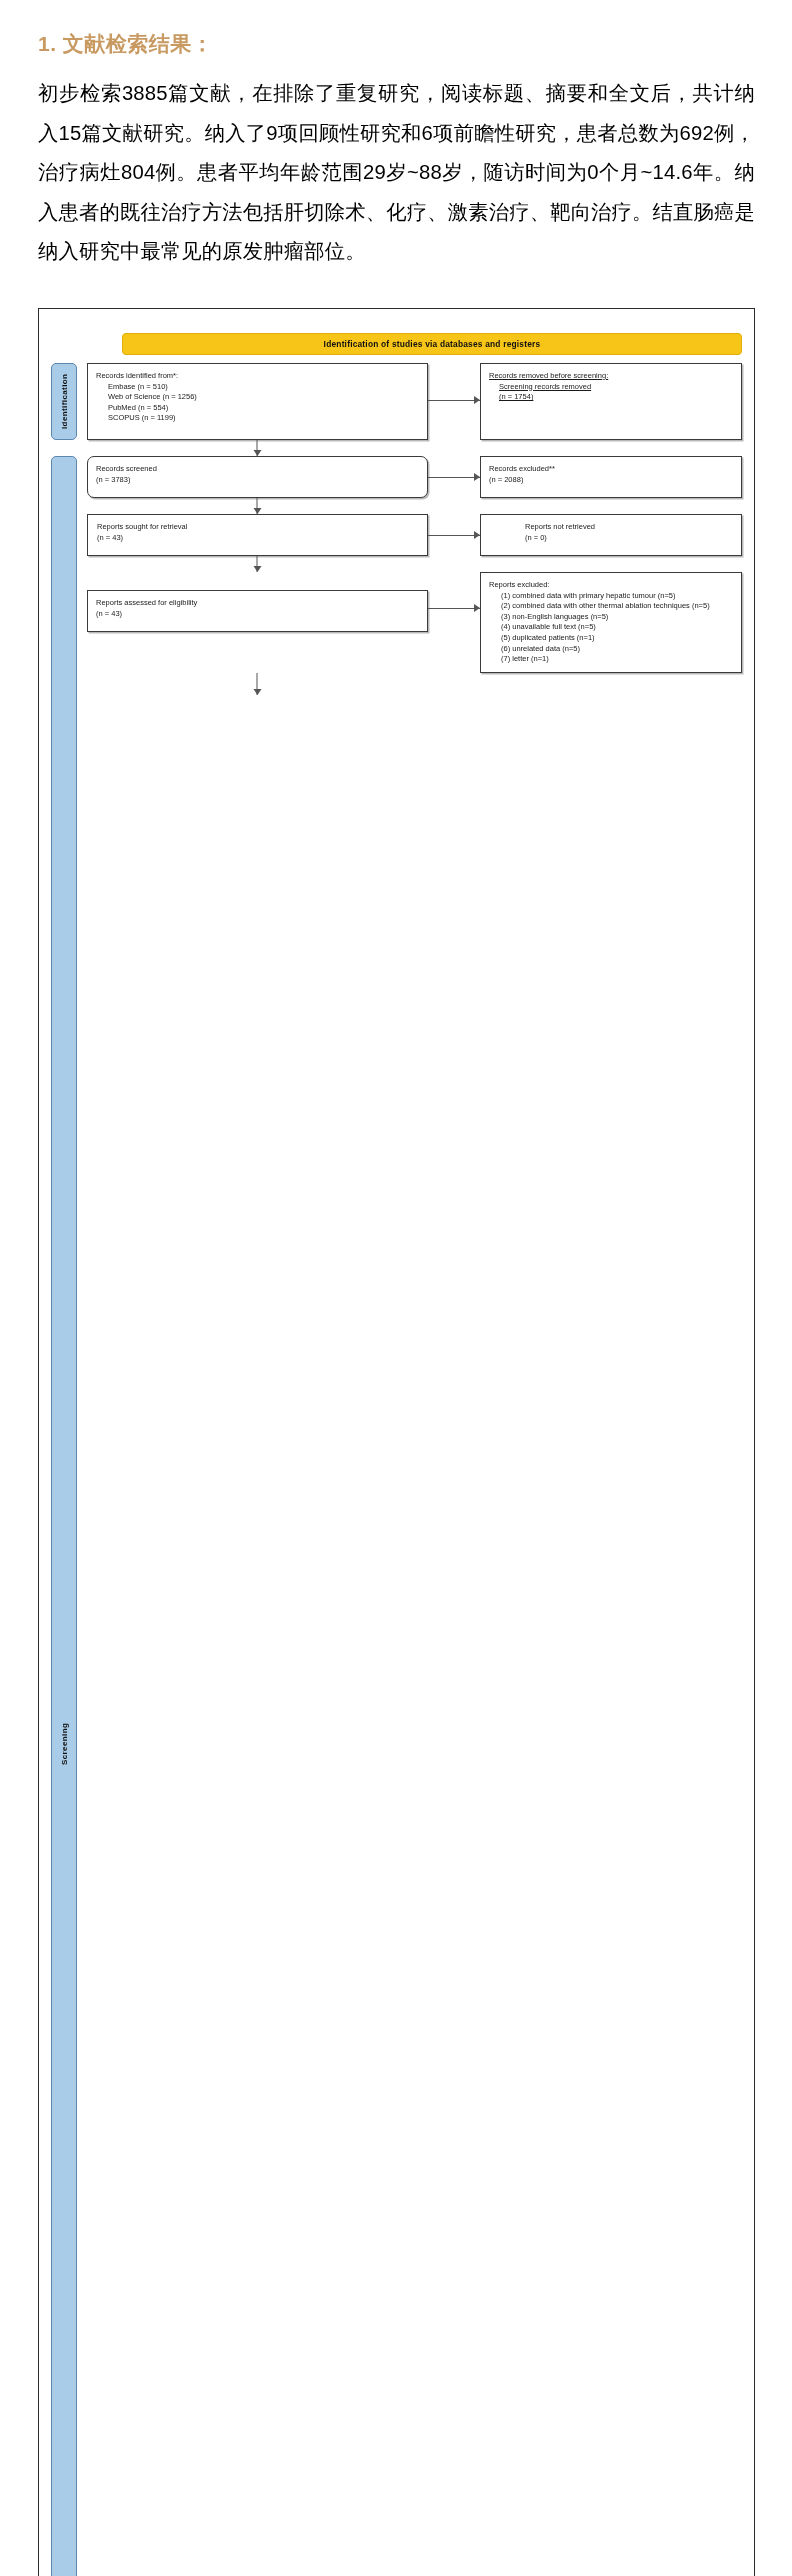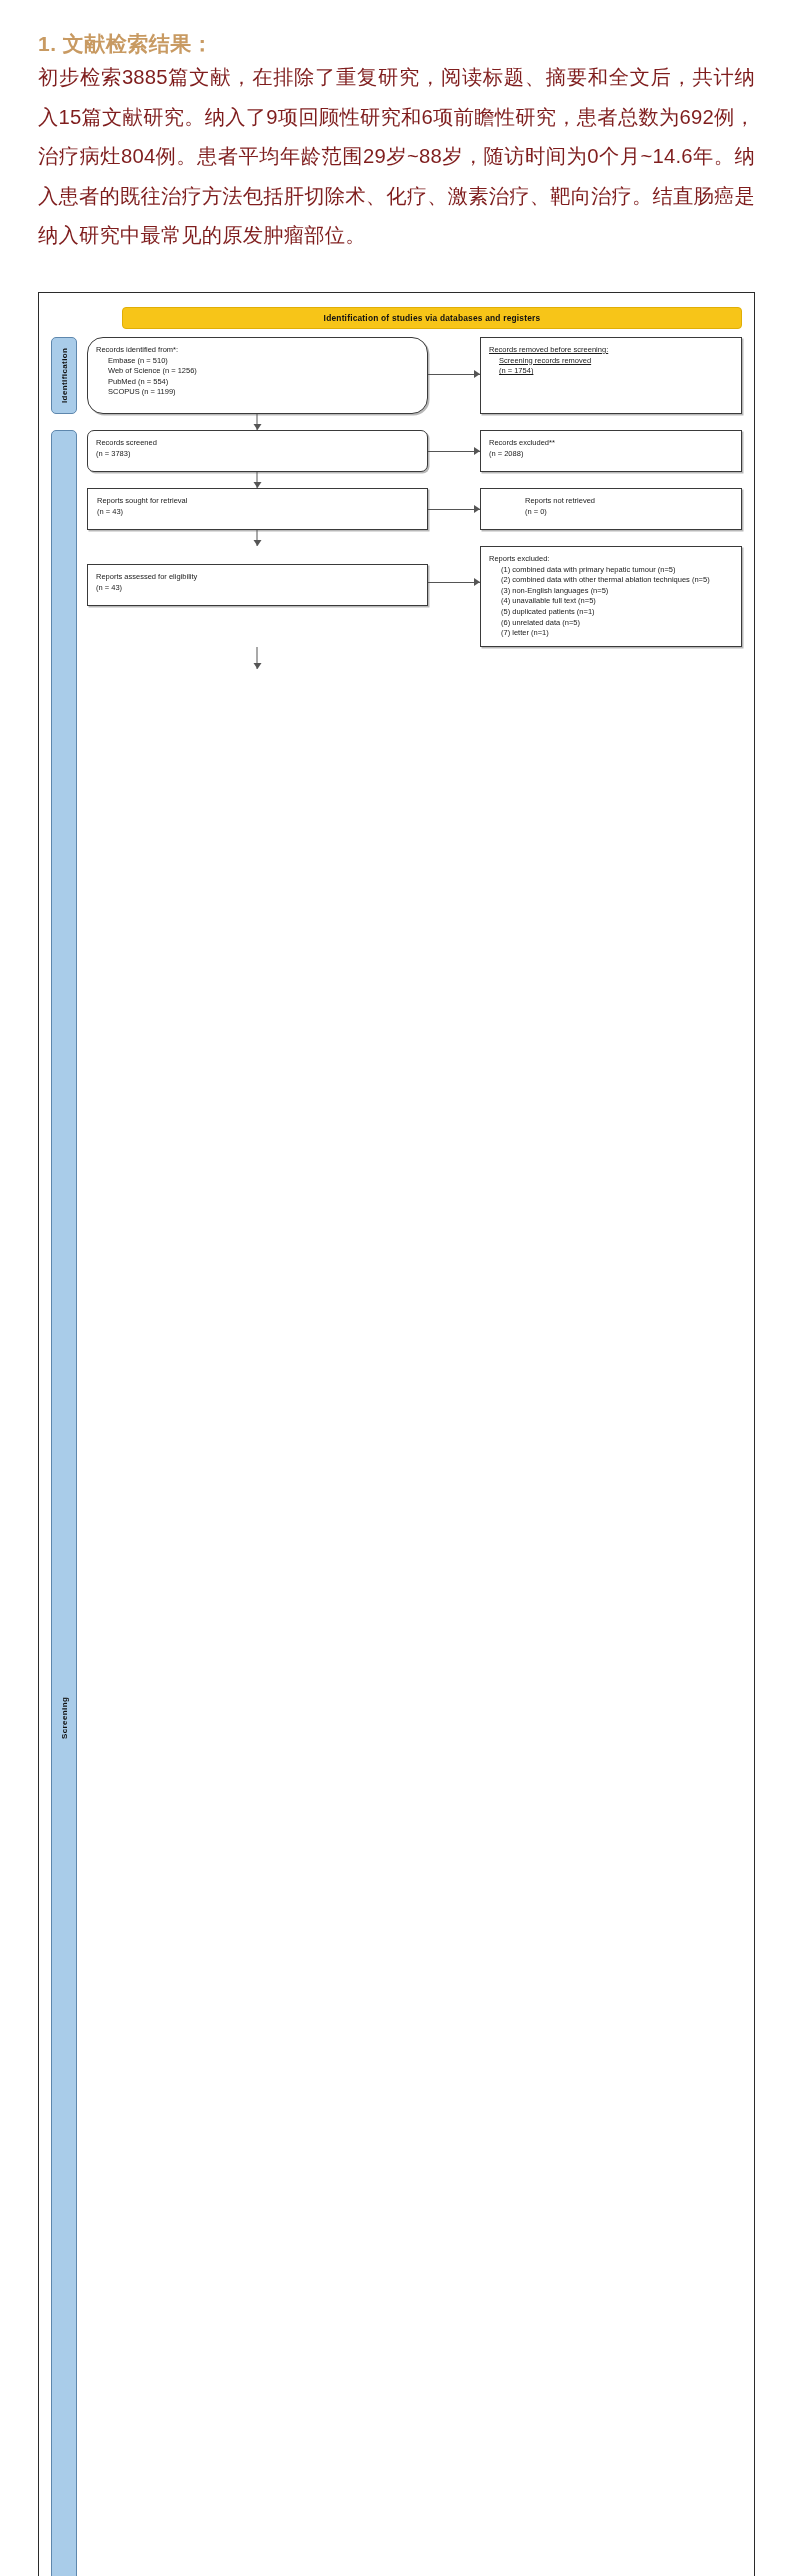--- a/index.html
+++ b/index.html
@@ -18,46 +18,46 @@
     font-size: 24px;
     font-weight: bold;
     color: #c09155;
     margin: 0 0 28px 0;
     letter-spacing: 1px;
   }
   h2.sub-title {
     font-size: 21px;
     font-weight: bold;
     color: #c89a62;
-    margin: 0 0 0 0;
+    margin: 0 0 16px 0;
     letter-spacing: 0.5px;
   }
   p.body-text {
     font-size: 20.3px;
     line-height: 1.95;
-    color: #7f1d1d;
+    color: #000000;
     margin: 0;
     text-align: justify;
     letter-spacing: 0.2px;
   }
 
   
   .figure-wrap { margin: 36px 0 0 0; padding: 0 38px; }
   .prisma {
     border: 1.5px solid #2b2b2b;
     background: #fff;
     padding: 10px 12px 14px 12px;
     position: relative;
     width: 100%;
   }
   .prisma-banner {
     background: #f7c518;
     border: 1px solid #e0ae06;
     border-radius: 4px;
-    margin: 4px 0 8px 71px;
+    margin: 14px 0 8px 71px;
     text-align: center;
     font-size: 8.4px;
     font-weight: bold;
     color: #111;
     padding: 5px 4px;
     letter-spacing: 0.2px;
   }
   .prisma-row {
     display: flex;
     align-items: stretch;
@@ -140,21 +140,21 @@
     <div class="prisma">
 
       <div class="prisma-banner">Identification of studies via databases and registers</div>
 
       <div class="prisma-row">
         <div class="stage-col">
           <div class="stage-label">Identification</div>
         </div>
         <div class="boxes-col">
           <div class="col-left">
-            <div class="pbox" style="min-height:77px;border-radius:16px;">
+            <div class="pbox" style="min-height:77px;">
               <span>Records identified from*:</span>
               <span class="ind">Embase (n = 510)</span>
               <span class="ind">Web of Science (n = 1256)</span>
               <span class="ind">PubMed (n = 554)</span>
               <span class="ind">SCOPUS (n = 1199)</span>
             </div>
           </div>
           <div class="col-gap">
             <div class="arrow-right" style="top:48%;"></div>
           </div>

